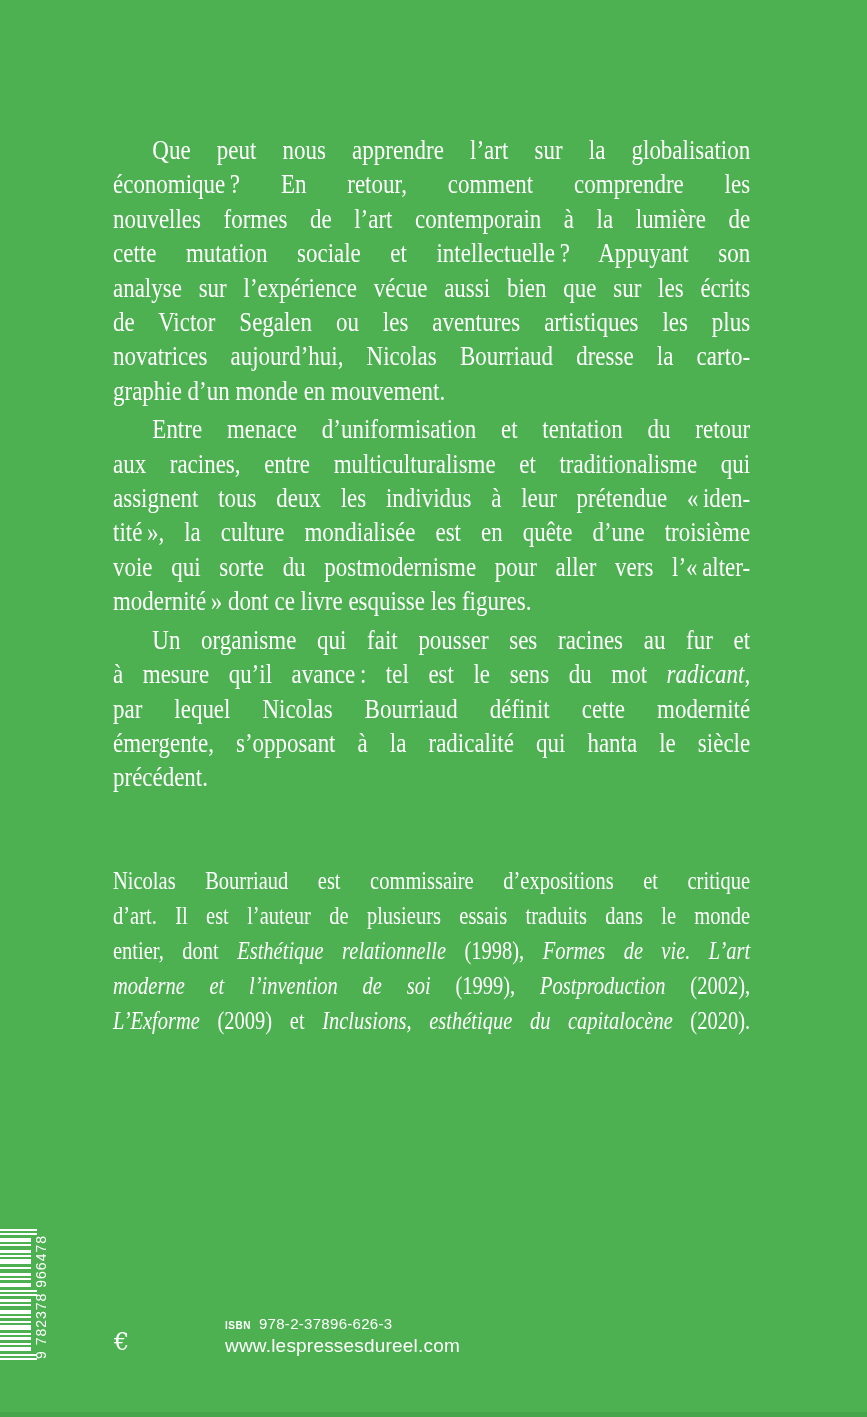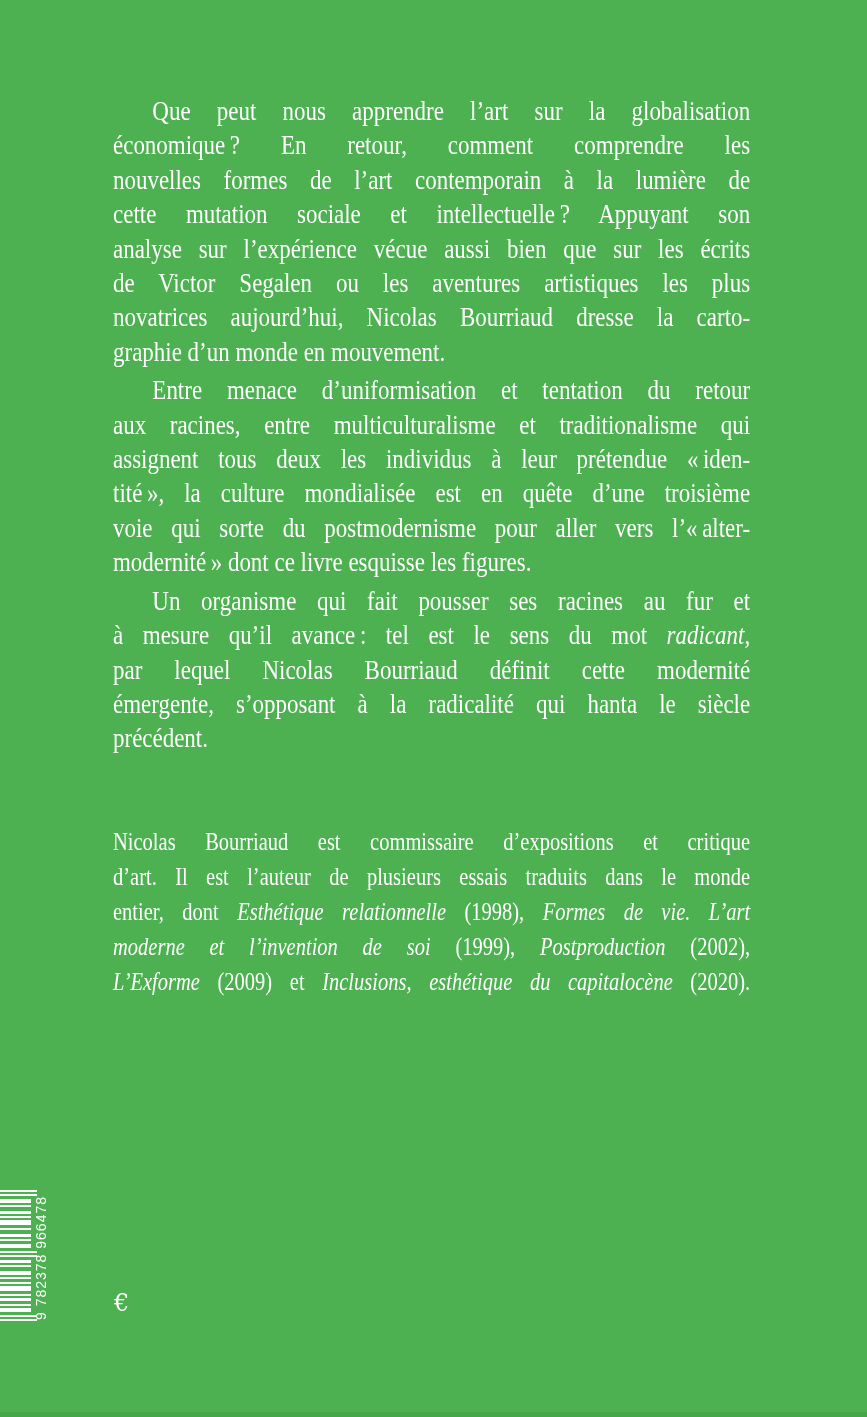--- a/index.html
+++ b/index.html
@@ -4,21 +4,21 @@
 <style>
   html, body { margin: 0; padding: 0; }
   body {
     width: 867px; height: 1417px;
     background: #4db151;
     overflow: hidden;
     position: relative;
     font-family: "Liberation Serif", "DejaVu Serif", serif;
     color: #ffffff;
   }
-  .cover { position: absolute; inset: 0; }
+  .cover { position: absolute; inset: 0; margin-top: 39px; }
 
   
   .textblock {
     position: absolute;
     left: 113px;
     width: 777px;
     transform: scaleX(0.82);
     transform-origin: 0 0;
   }
   .blurb { top: 94px;  font-size: 28px; line-height: 34.4px; }
@@ -137,16 +137,23 @@
         <div class="bar" style="height: 2px; margin-bottom: 2px;"></div>
         <div class="bar" style="height: 4px; margin-bottom: 3px;"></div>
         <div class="bar long" style="height: 2px; margin-bottom: 2px;"></div>
         <div class="bar long" style="height: 2px; margin-bottom: 0px;"></div>
       </div>
     <div class="digits">9 782378 966478</div>
   </div>
 
   <div class="price">€</div>
 
+  <div class="pubinfo">
+    <div class="isbnrow">
+      <span class="isbnlabel">ISBN</span>
+      <span class="isbnvalue">978-2-37896-626-3</span>
+    </div>
+    <div class="site">www.lespressesdureel.com</div>
+  </div>
 
   <div class="bottom-edge"></div>
 
 </div>
 
 </body></html>

